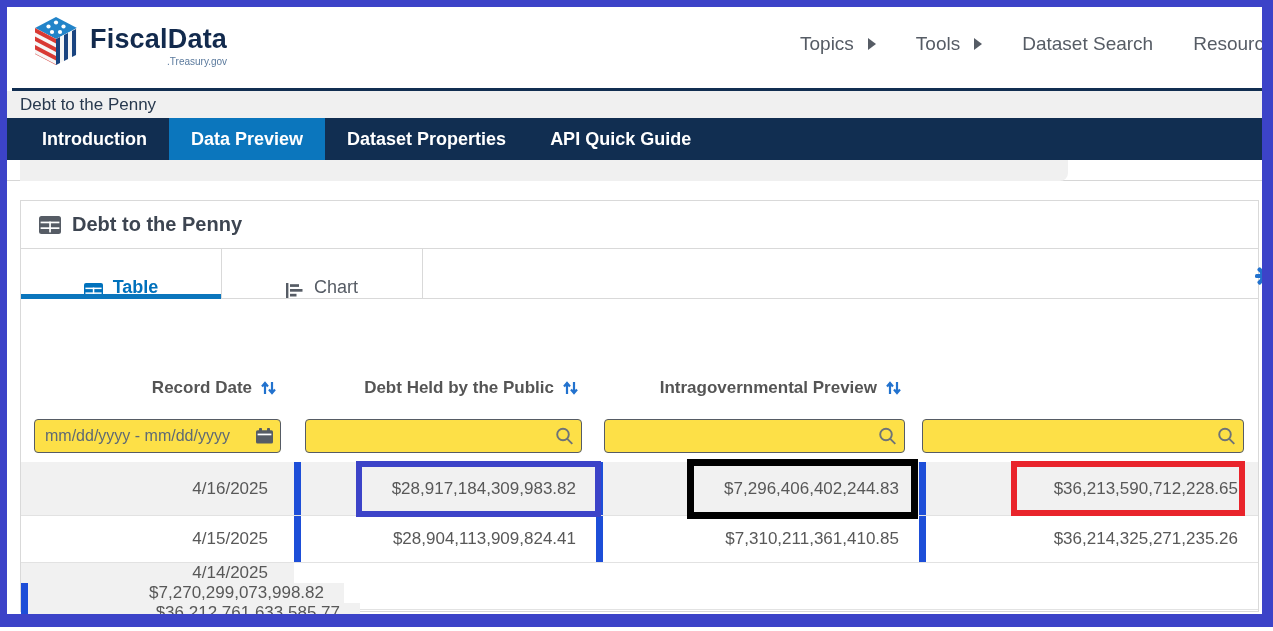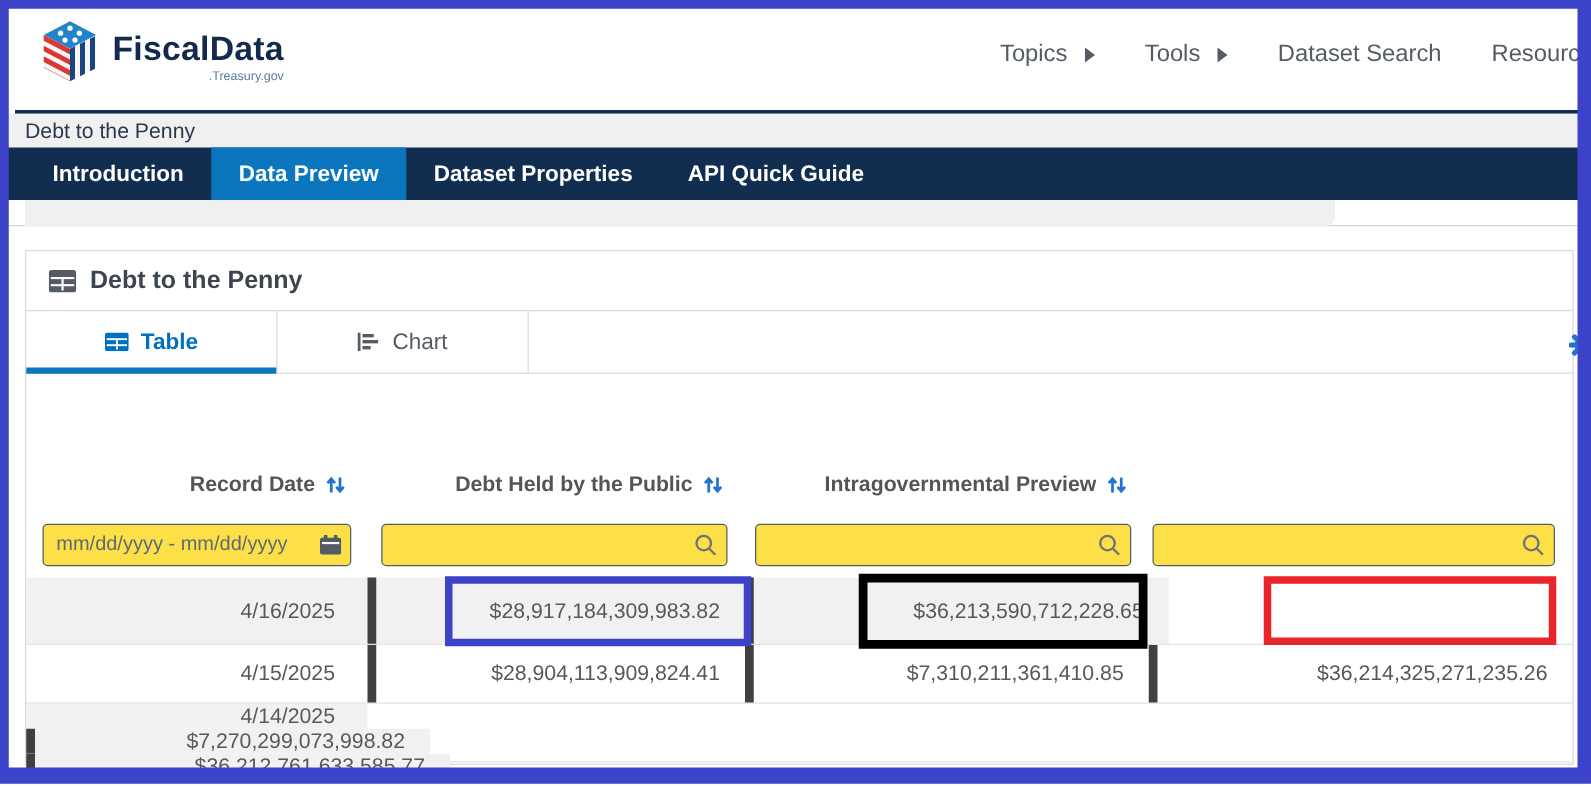--- a/index.html
+++ b/index.html
@@ -36,21 +36,21 @@
     background:#fff; border-bottom:1px solid #d6d6d6; }
   .banner-gray { position:absolute; left:20px; top:0; width:1048px; height:21px;
     background:#f0f0f0; border-bottom-right-radius:8px; }
   
   .card { position:absolute; left:20px; top:200px; width:1239px; height:412px;
     background:#fff; border:1px solid #d9d9d9; }
   .card-title-row { height:48px; border-bottom:1px solid #d9d9d9;
     display:flex; align-items:center; padding-left:18px; gap:11px; }
   .card-title { font-size:20px; font-weight:bold; color:#3d4551; }
   .view-tabs { height:50px; border-bottom:1px solid #d9d9d9; display:flex; position:relative; }
-  .view-tab { width:201px; border-right:1px solid #d9d9d9; display:flex; align-items:center;
+  .view-tab { width:201px; border-right:1px solid #d9d9d9; display:flex; align-items:flex-end;
     justify-content:center; gap:10px; font-size:18px; position:relative; cursor:pointer; }
   .view-tab .vt-label { color:#565c65; }
   .view-tab.active .vt-label { color:#0071bc; font-weight:bold; }
   .view-tab.active .underline { position:absolute; left:0; bottom:-1px; width:100%;
     height:5px; background:#0b76bd; }
   .gear { position:absolute; left:1234px; top:64px; }
   .spacer { height:67px; }
   
   .tbl { width:1237px; }
   .tbl-head { display:flex; height:44px; align-items:center; }
@@ -61,21 +61,21 @@
   .finput { position:relative; }
   .finput input { width:100%; height:34px; border:1px solid #565c65; border-radius:4px;
     font-size:16px; color:#4f5a64; padding:0 32px 0 10px;
     font-family:"Liberation Sans", sans-serif; background:#fde047; }
   .finput input::placeholder { color:#5f6a74; opacity:1; }
   .ficon { position:absolute; right:8px; top:50%; transform:translateY(-50%); display:flex; }
   .row { display:flex; border-bottom:1px solid #e2e2e2; }
   .row.stripe .cell { background:#f1f1f1; }
   .cell { display:flex; align-items:center; justify-content:flex-end;
     padding-right:20px; font-size:17px; color:#585858; }
-  .cell + .cell { border-left:7px solid #404040; }
+  .cell + .cell { border-left:7px solid #1d4ed8; }
   .c0 { width:273px; } .c1 { width:302px; } .c2 { width:323px; } .c3 { width:339px; }
   .row .c0 { padding-right:26px; }
   .r0 { height:54px; } .r1 { height:47px; } .r2 { height:47px;flex-direction:column; }
   .f0 { width:273px; padding:0 13px; } .f1 { width:302px; padding:0 14px 0 11px; }
   .f2 { width:323px; padding:0 14px 0 8px; } .f3 { width:339px; padding:0 14px 0 3px; }
   .finput.grow { width:100%; }
   
   .anno { position:absolute; pointer-events:none; z-index:60; }
   .anno-outer { left:0; top:0; width:1273px; height:627px;
     border-style:solid; border-color:#3c43c8; border-width:7px 11px 13px 7px; }
@@ -273,20 +273,21 @@
                 <line x1="12.3" y1="12.3" x2="17.3" y2="17.3" stroke="#6e7377" stroke-width="1.9"></line>
               </svg>
             </span>
           </div>
         </div>
       </div>
 
       <div class="row stripe r0">
         <div class="cell c0">4/16/2025</div>
         <div class="cell c1">$28,917,184,309,983.82</div>
+        <div class="cell c2">$7,296,406,402,244.83</div>
         <div class="cell c3">$36,213,590,712,228.65</div>
       </div>
       <div class="row r1">
         <div class="cell c0">4/15/2025</div>
         <div class="cell c1">$28,904,113,909,824.41</div>
         <div class="cell c2">$7,310,211,361,410.85</div>
         <div class="cell c3">$36,214,325,271,235.26</div>
       </div>
       <div class="row stripe r2">
         <div class="cell c0">4/14/2025</div>

